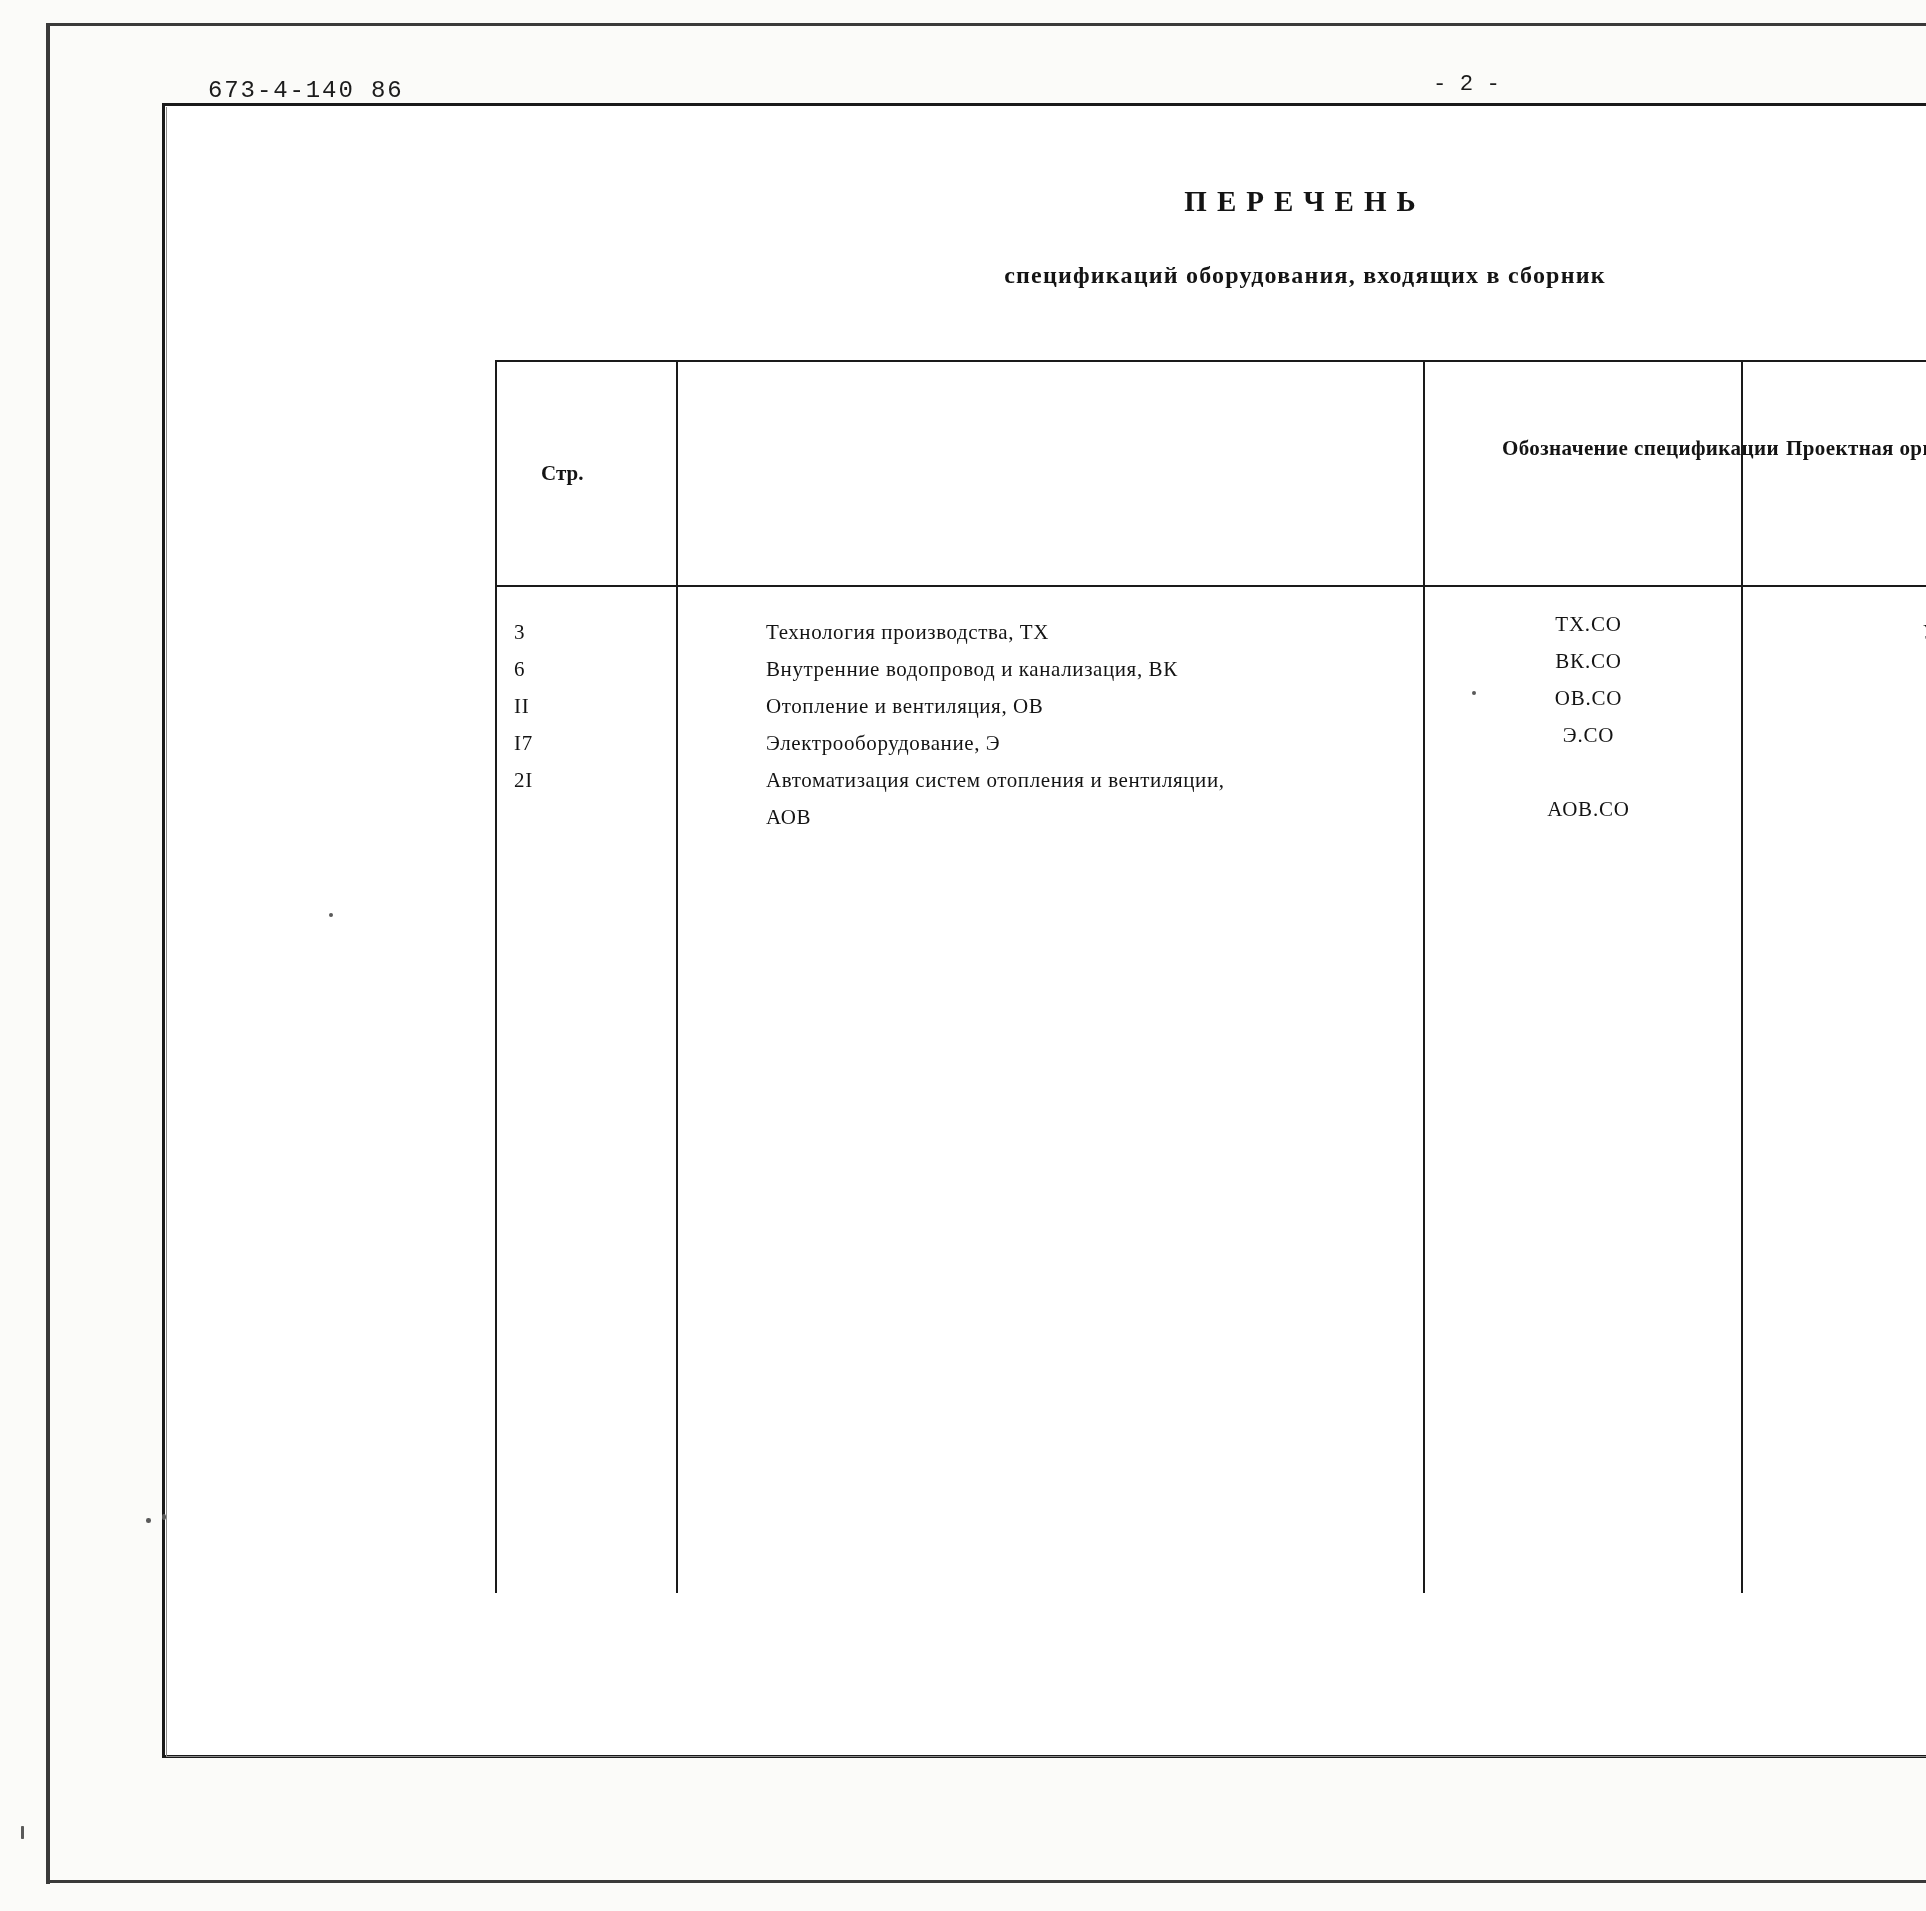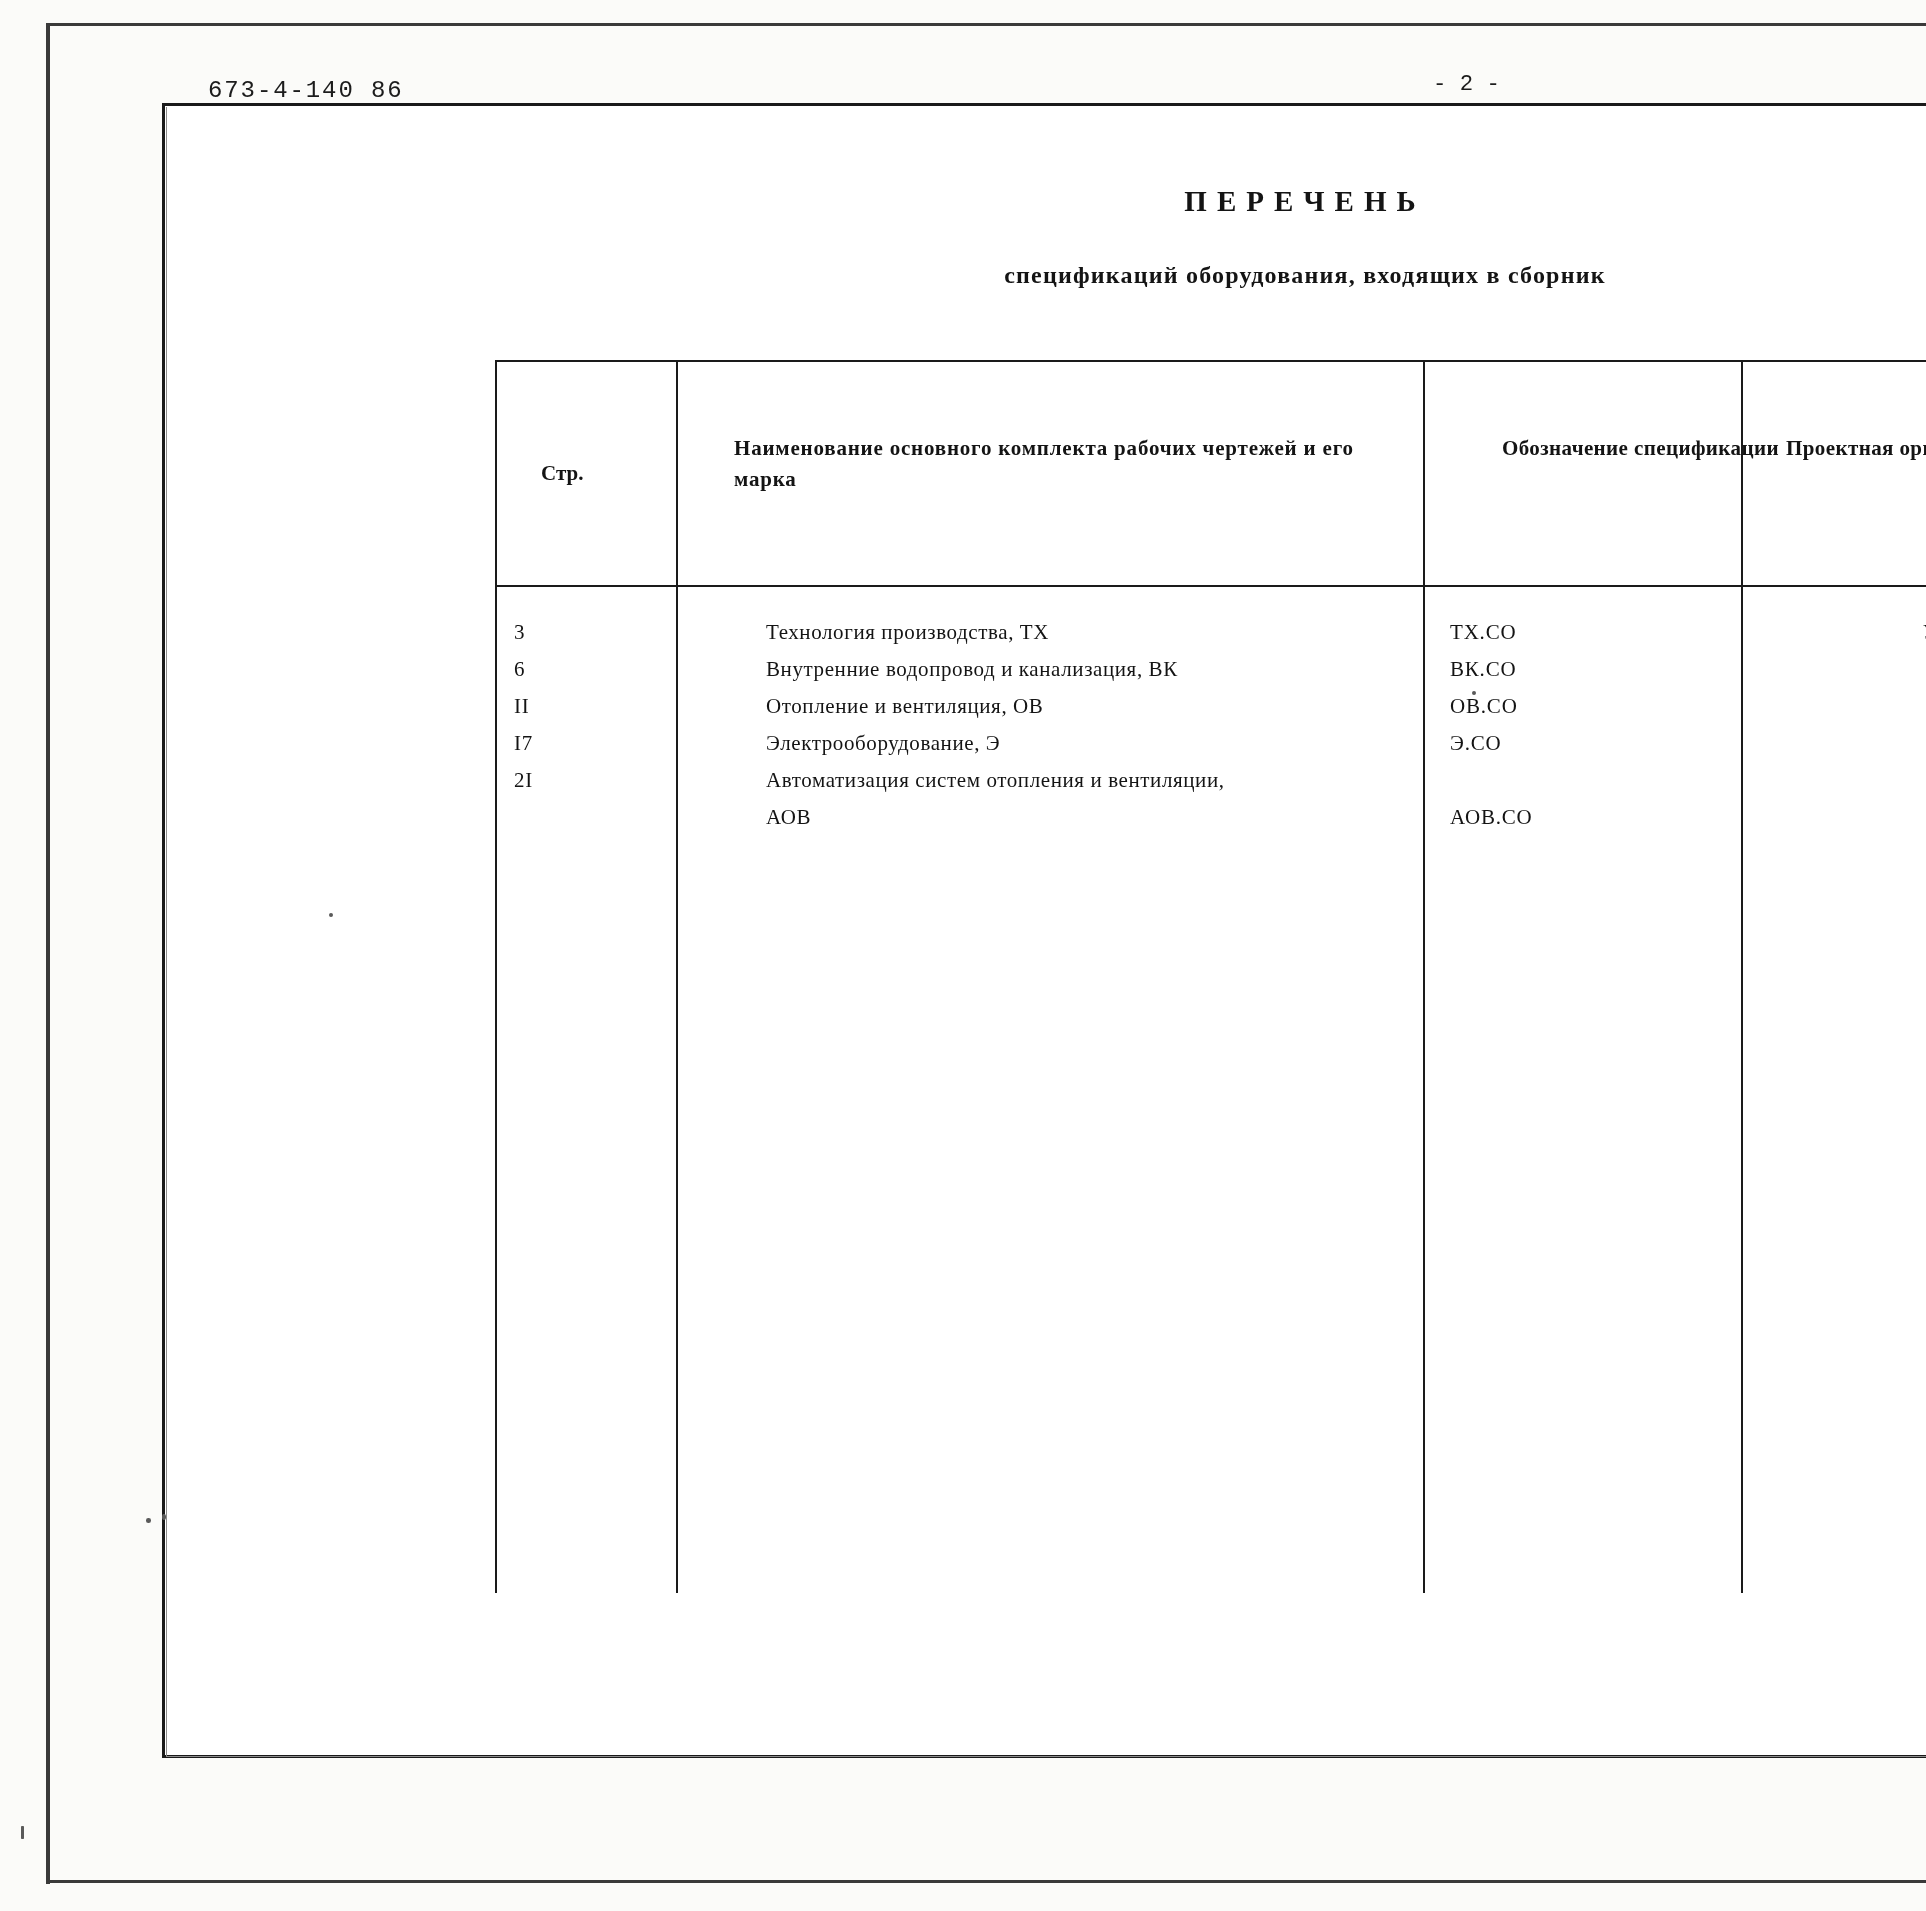--- a/index.html
+++ b/index.html
@@ -177,22 +177,23 @@
     width: 146px;
     letter-spacing: 0.8px;
   }
   .col-name {
     left: 239px; top: 254px;
     width: 705px;
     letter-spacing: 0.6px;
     margin-left: 32px;
   }
   .col-desig {
-    left: 955px; top: 254px;
+    left: 955px; top: 246px;
     width: 277px;
+    text-align: center;
     letter-spacing: 0.8px;
   }
   .col-org {
     left: 1267px; top: 254px;
     width: 516px;
     text-align: center;
     letter-spacing: 0.4px;
   }
 
   
@@ -228,22 +229,20 @@
   <div class="tbl">
     <div class="tbl-border-top"></div>
     <div class="tbl-border-bottom-head"></div>
 
     <div class="vline v0"></div>
     <div class="vline v1"></div>
     <div class="vline v2"></div>
     <div class="vline v3"></div>
 
     <div class="th th-stranica">Стр.</div>
-    <div class="th th-name" style="left:239px;">Наименование  основного  комплекта
-рабочих чертежей и его  марка</div>
     <div class="th th-desig" style="left:959px;">Обозначение
 спецификации</div>
     <div class="th th-org" style="left:1291px;">Проектная
 организация</div>
 
     <div class="cell col-page">3
 6
 II
 I7
 2I</div>

